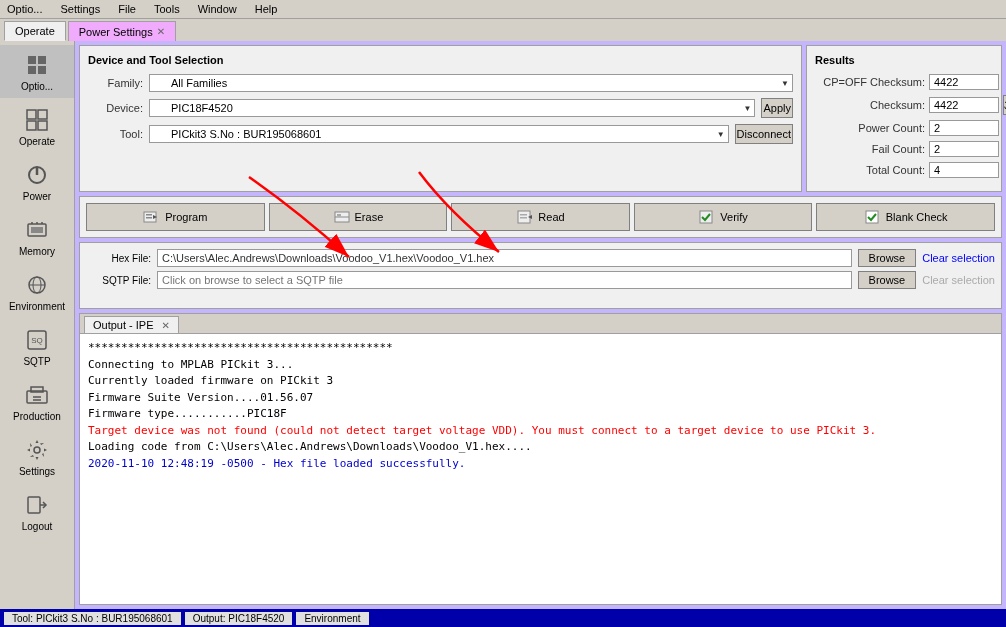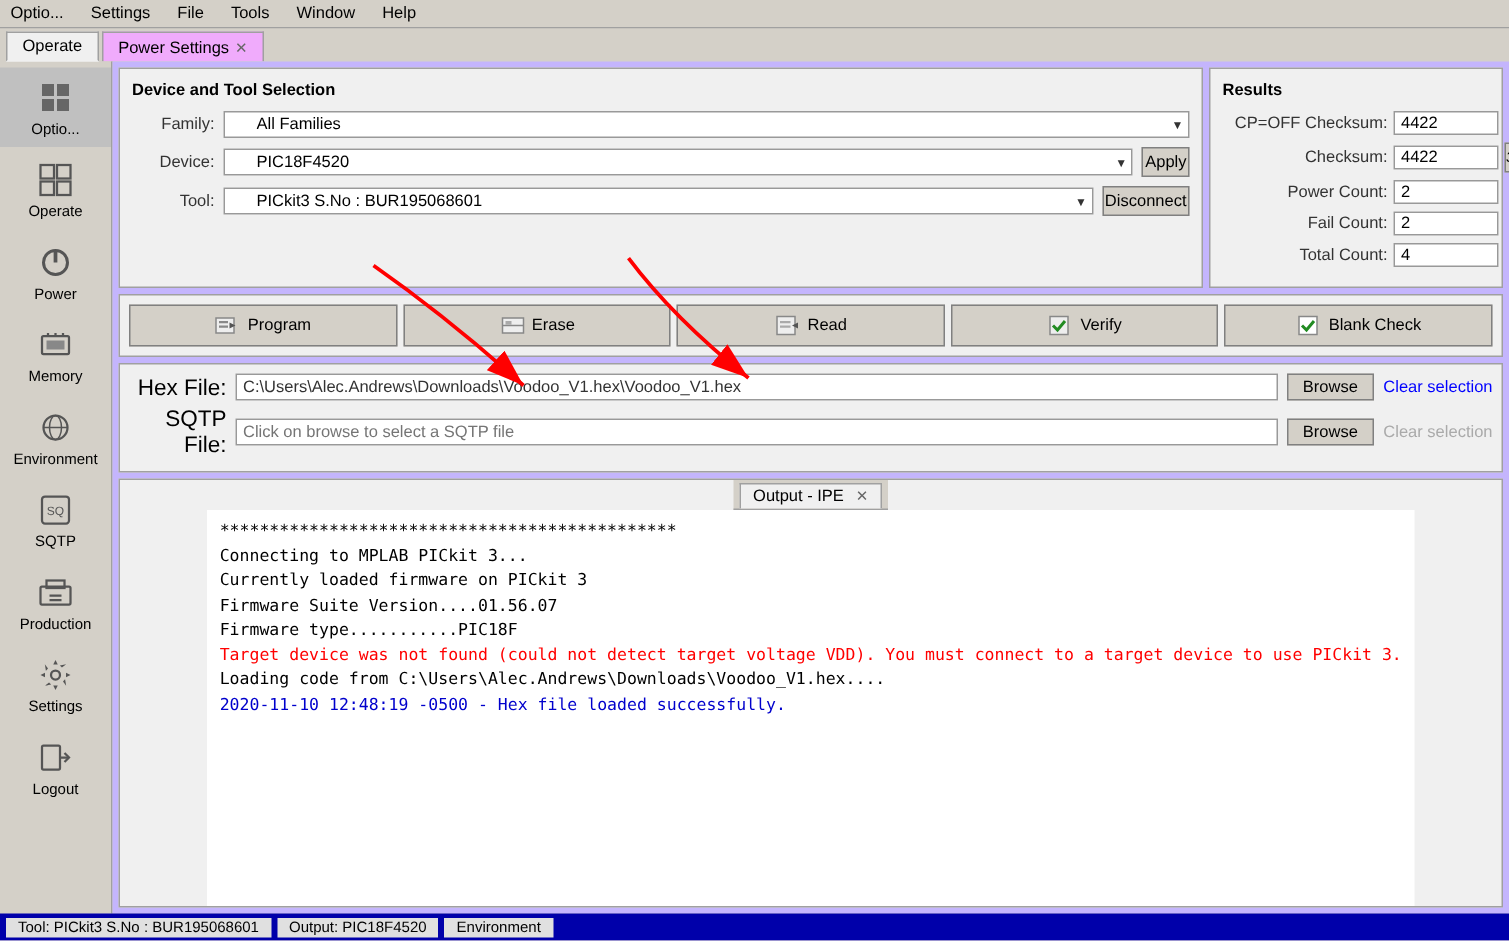--- a/index.html
+++ b/index.html
@@ -51,30 +51,30 @@
     .checksum-btn { width: 22px; height: 20px; background: #d4d0c8; border: 1px solid #808080; cursor: pointer; font-size: 10px; display: flex; align-items: center; justify-content: center; font-style: italic; }
 
     
     .action-row { display: flex; gap: 4px; background: #f0f0f0; border: 1px solid #a0a0a0; padding: 6px; }
     .action-btn { display: flex; align-items: center; gap: 4px; padding: 4px 14px; background: #d4d0c8; border: 1px solid #808080; cursor: pointer; font-size: 11px; flex: 1; justify-content: center; }
     .btn-icon { width: 18px; height: 18px; display: flex; align-items: center; justify-content: center; }
 
     
     .file-section { background: #f0f0f0; border: 1px solid #a0a0a0; padding: 6px; }
     .file-row { display: flex; align-items: center; gap: 6px; margin-bottom: 4px; }
-    .file-row:last-child { margin-bottom: 3px; }
-    .file-label { width: 65px; font-size: 15px; text-align: right; flex-shrink: 0; }
+    .file-row:last-child { margin-bottom: 13px; }
+    .file-label { width: 65px; font-size: 10px; text-align: right; flex-shrink: 0; }
     .file-input { flex: 1; padding: 2px 4px; border: 1px solid #999; background: white; font-size: 11px; color: #333; }
     .file-input.placeholder { color: #aaa; }
     .browse-btn { padding: 2px 10px; background: #d4d0c8; border: 1px solid #808080; cursor: pointer; font-size: 11px; }
     .clear-btn { color: blue; cursor: pointer; font-size: 11px; text-decoration: none; }
     .clear-btn.disabled { color: #aaa; cursor: default; }
 
     
-    .output-section { flex: 1; display: flex; flex-direction: column; background: #f0f0f0; border: 1px solid #a0a0a0; min-height: 0; align-items: center; }
+    .output-section { flex: 1; display: flex; flex-direction: column; background: #f0f0f0; border: 1px solid #a0a0a0; min-height: 0; }
     .output-tab-bar { display: flex; background: #d4d0c8; border-bottom: 1px solid #a0a0a0; padding: 2px 4px 0; }
     .output-tab { padding: 2px 8px; font-size: 11px; background: #f0f0f0; border: 1px solid #a0a0a0; border-bottom: none; display: flex; align-items: center; gap: 4px; }
     .output-content { flex: 1; overflow-y: auto; padding: 6px 8px; background: white; font-family: monospace; font-size: 11px; line-height: 1.5; }
     .output-line { white-space: pre-wrap; }
     .output-line.error { color: red; }
     .output-line.success { color: #0000cc; }
     .output-line.normal { color: black; }
 
     
     .status-bar { height: 18px; background: #0000aa; display: flex; align-items: center; padding: 0 4px; gap: 4px; }

